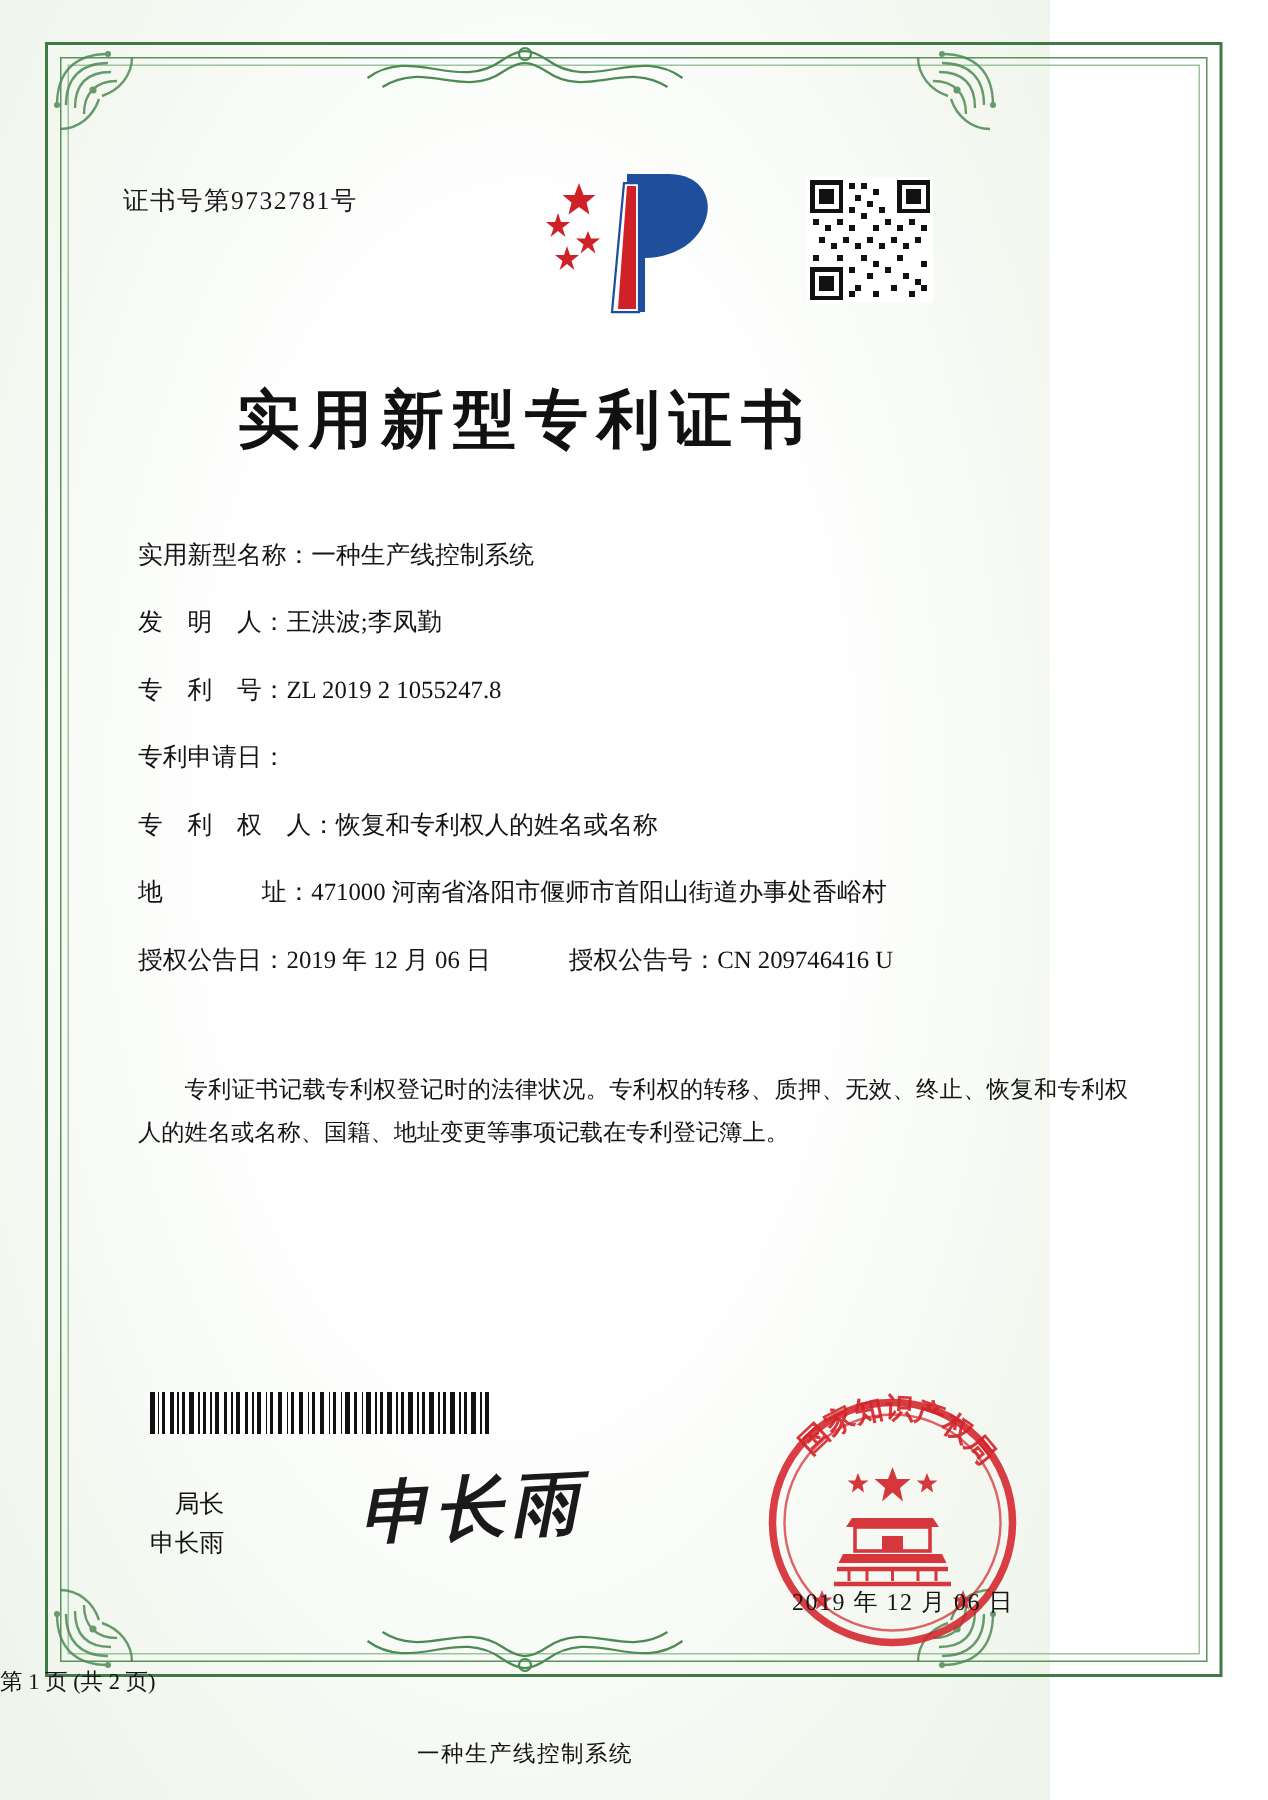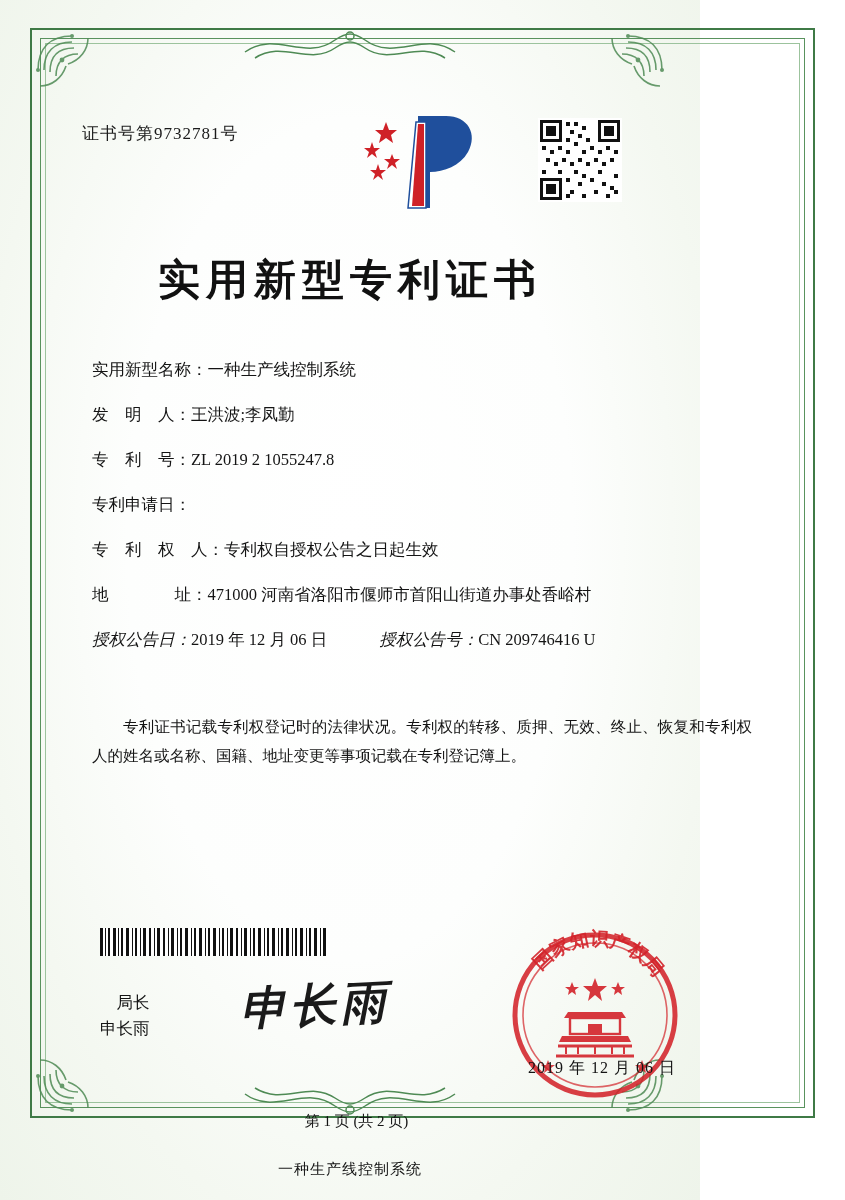--- a/index.html
+++ b/index.html
@@ -143,21 +143,21 @@
   .field-value {
     flex: 1 1 auto;
   }
   .row-inline {
     display: flex;
     align-items: baseline;
     font-size: 16.5px;
     color: #141414;
     margin-bottom: 22px;
   }
-  .row-inline .seg-label { white-space: pre; font-style: italic; }
+  .row-inline .seg-label { white-space: pre; }
   .row-inline .seg-value { margin-right: 52px; }
 
   
   .paras {
     position: absolute;
     left: 92px;
     top: 712px;
     width: 660px;
     font-size: 15.5px;
     line-height: 29px;
@@ -213,24 +213,23 @@
     font-size: 16px;
     color: #141414;
     letter-spacing: 1px;
   }
 
   
   .page-no {
     position: absolute;
     left: 0; right: 0;
     top: 1112px;
-    text-align: center;
+    text-align: left;
     font-size: 15px;
     color: #141414;
-    padding-left: 13px;
   }
   .footer-note {
     position: absolute;
     left: 0; right: 0;
     top: 1160px;
     text-align: center;
     font-size: 15px;
     color: #141414;
     letter-spacing: 1px;
   }
@@ -428,21 +427,21 @@
     </div>
     <div class="field-row">
       <span class="field-label">专　利　号：</span>
       <span class="field-value">ZL 2019 2 1055247.8</span>
     </div>
     <div class="field-row">
       <span class="field-label">专利申请日：</span>
     </div>
     <div class="field-row">
       <span class="field-label">专　利　权　人：</span>
-      <span class="field-value">专利权自授权公告之日起生效</span>
+      <span class="field-value">恢复和专利权人的姓名或名称</span>
     </div>
     <div class="field-row">
       <span class="field-label">地　　　　址：</span>
       <span class="field-value">471000 河南省洛阳市偃师市首阳山街道办事处香峪村</span>
     </div>
     <div class="row-inline">
       <span class="seg-label">授权公告日：</span>
       <span class="seg-value">2019 年 12 月 06 日</span>
       <span class="seg-label">授权公告号：</span>
       <span class="seg-value">CN 209746416 U</span>

